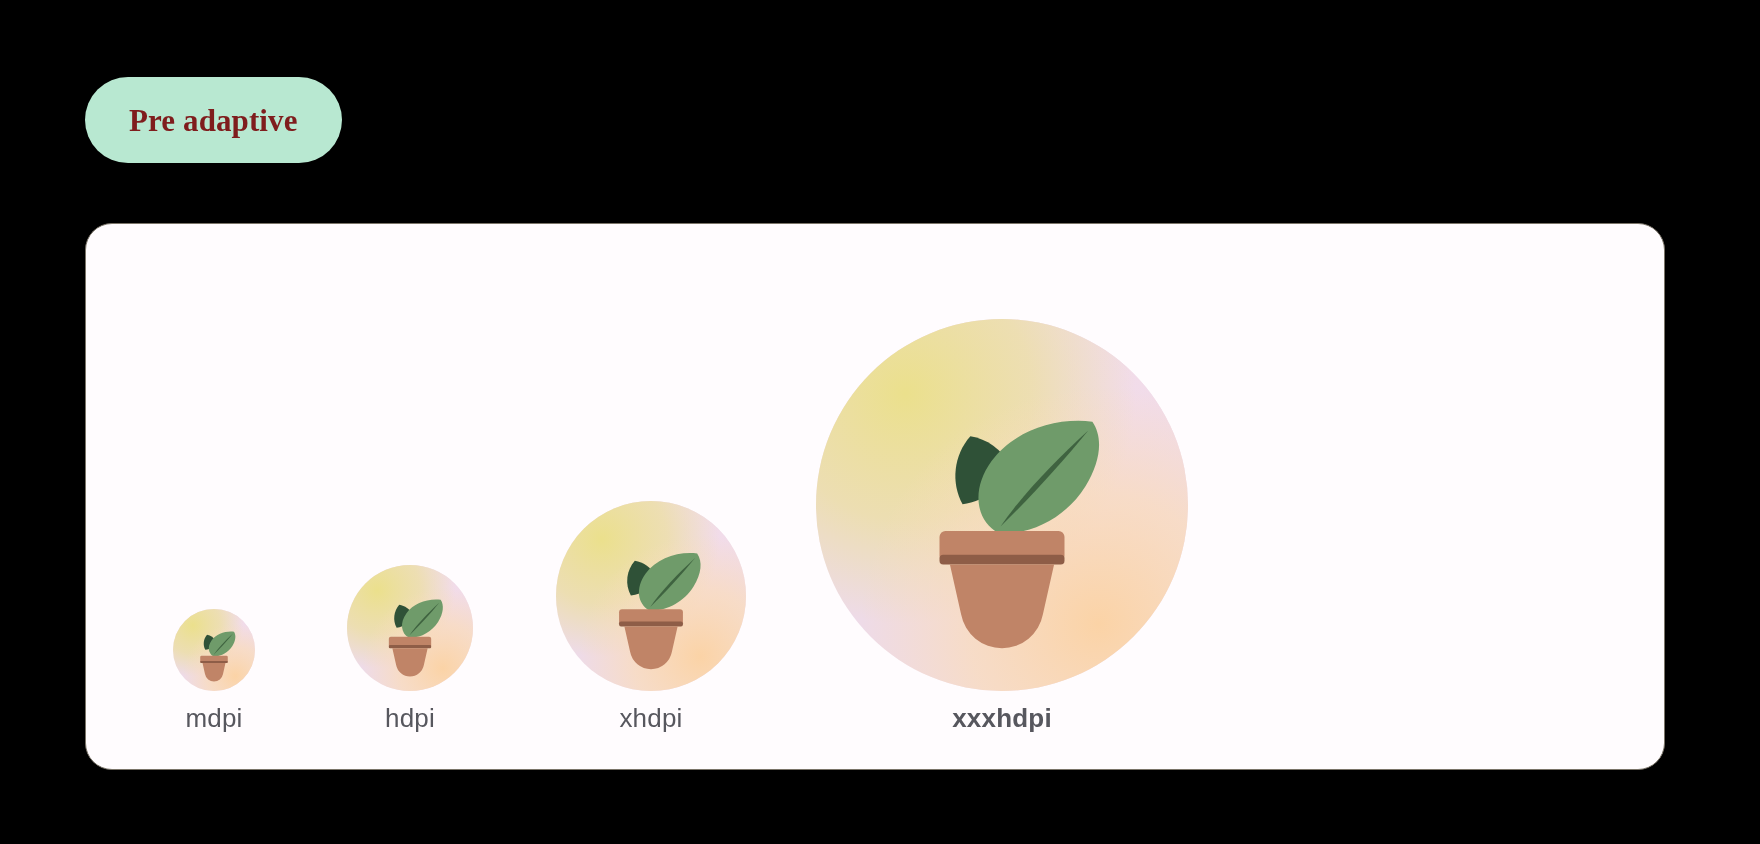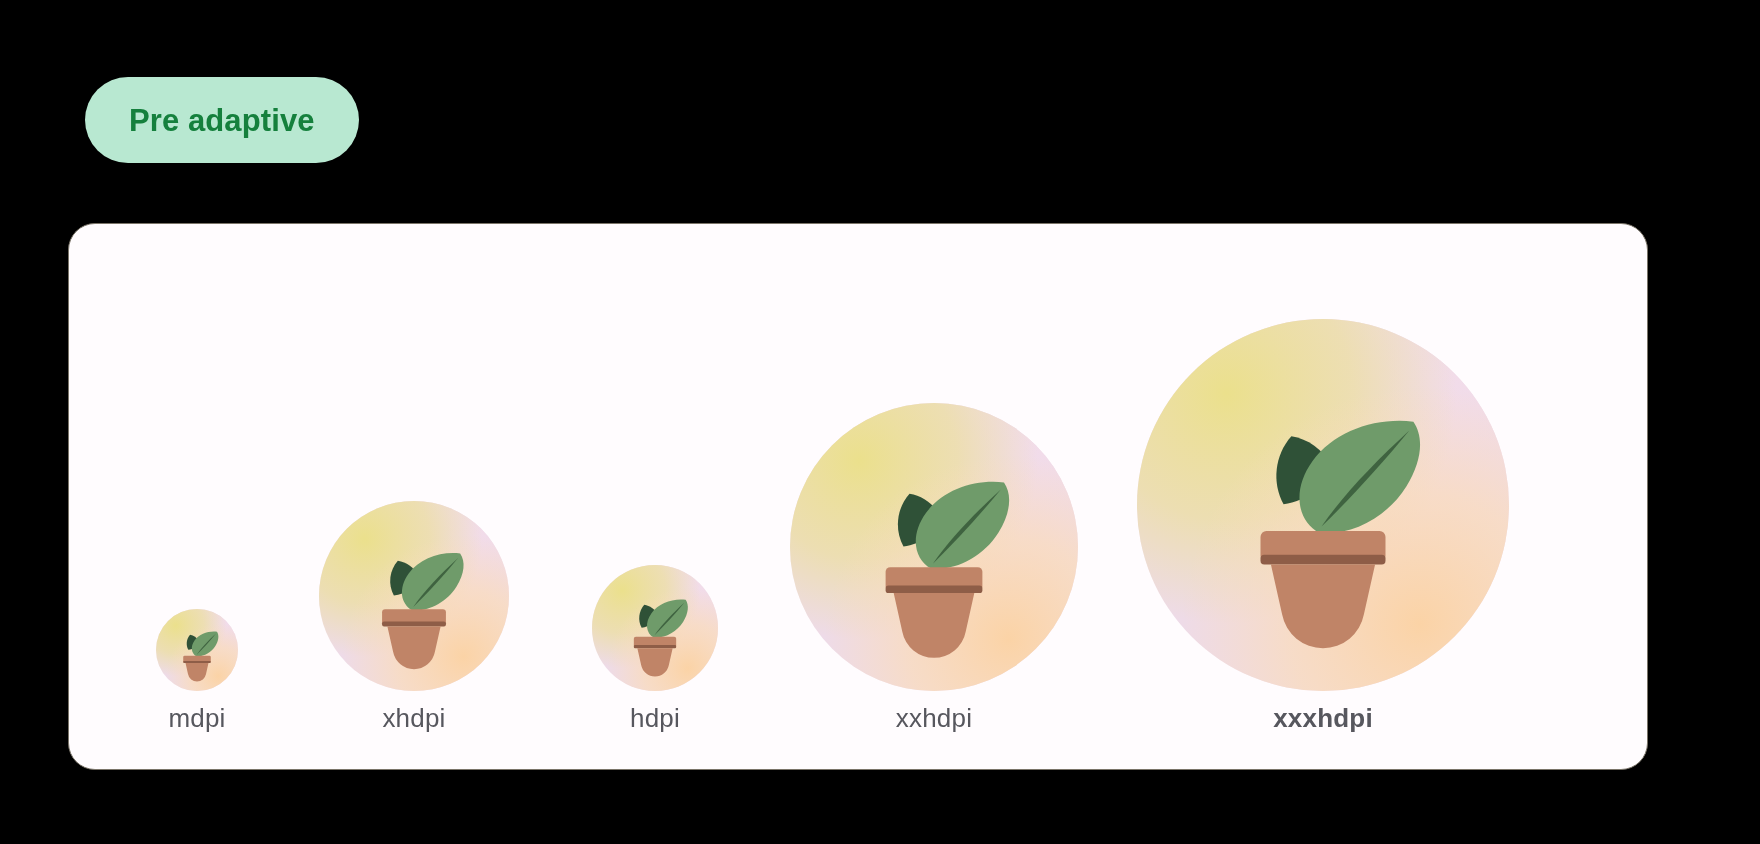--- a/index.html
+++ b/index.html
@@ -35,28 +35,29 @@
     align-items: center;
     justify-content: center;
     border-radius: 43px;
     background: #b8e8d1;
     white-space: nowrap;
   }
   .badge-label {
     font-size: 31px;
     font-weight: 700;
     letter-spacing: 0.1px;
-    color: #15803d;
+    color: #7f1d1d;
     line-height: 1;
+    font-family: Liberation Serif, serif;
   }
 
   
   .card {
     position: absolute;
-    left: 68px;
+    left: 85px;
     top: 223px;
     width: 1580px;
     height: 547px;
     box-sizing: border-box;
     background: #fffcfe;
     border: 1px solid #7a7468;
     border-radius: 27px;
     overflow: hidden;
   }
 
@@ -166,52 +167,42 @@
         <div class="icon-wrap">
           <svg class="plant-icon" width="82" height="82" viewBox="0 0 100 100">
             <use href="#plantGlyph"></use>
           </svg>
         </div>
         <div class="label-slot">
           <span class="density-label">mdpi</span>
         </div>
       </div>
 
+      <div class="density-item d1">
+        <div class="icon-wrap">
+          <svg class="plant-icon" width="126" height="126" viewBox="0 0 100 100">
+            <use href="#plantGlyph"></use>
+          </svg>
+        </div>
+        <div class="label-slot">
+          <span class="density-label">hdpi</span>
+        </div>
+      </div>
+
       <div class="density-item d2">
         <div class="icon-wrap">
           <svg class="plant-icon" width="190" height="190" viewBox="0 0 100 100">
             <use href="#plantGlyph"></use>
           </svg>
         </div>
         <div class="label-slot">
           <span class="density-label">xhdpi</span>
         </div>
       </div>
 
-      <div class="density-item d1">
-        <div class="icon-wrap">
-          <svg class="plant-icon" width="126" height="126" viewBox="0 0 100 100">
-            <use href="#plantGlyph"></use>
-          </svg>
-        </div>
-        <div class="label-slot">
-          <span class="density-label">hdpi</span>
-        </div>
-      </div>
-
-      <div class="density-item d3">
-        <div class="icon-wrap">
-          <svg class="plant-icon" width="288" height="288" viewBox="0 0 100 100">
-            <use href="#plantGlyph"></use>
-          </svg>
-        </div>
-        <div class="label-slot">
-          <span class="density-label">xxhdpi</span>
-        </div>
-      </div>
 
       <div class="density-item d4">
         <div class="icon-wrap">
           <svg class="plant-icon" width="372" height="372" viewBox="0 0 100 100">
             <use href="#plantGlyph"></use>
           </svg>
         </div>
         <div class="label-slot">
           <span class="density-label">xxxhdpi</span>
         </div>

